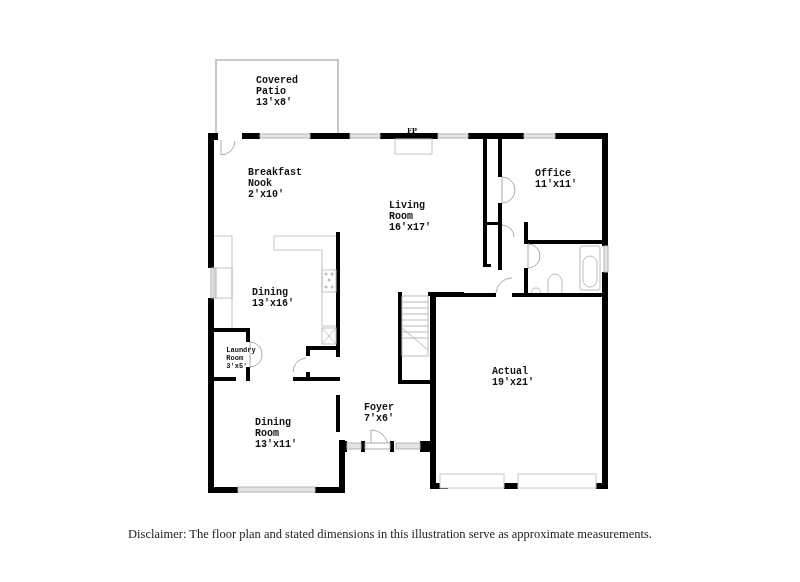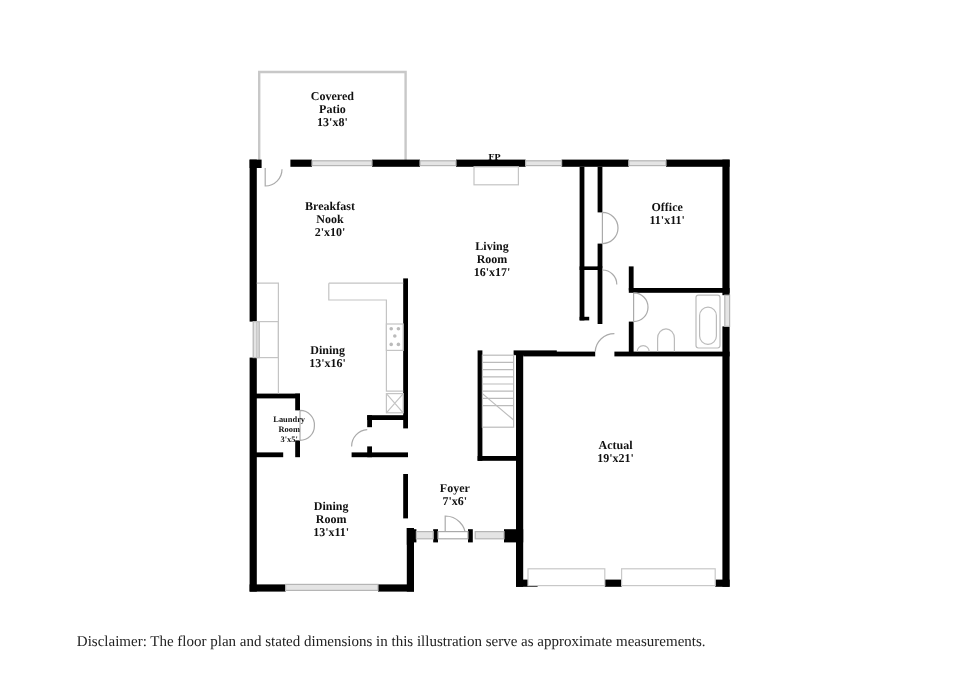--- a/index.html
+++ b/index.html
@@ -1,42 +1,41 @@
 <!DOCTYPE html>
 <html><head>
 <meta charset="utf-8">
 <style>
   html, body { margin: 0; padding: 0; background: #ffffff; }
   body { width: 800px; height: 582px; position: relative; overflow: hidden; }
   #plan { position: absolute; left: 0; top: 0; width: 800px; height: 582px; }
   .room-label {
     position: absolute;
-    font-family: Liberation Serif, serif;
+    font-family: Liberation Mono, monospace;
     font-weight: bold;
     font-size: 10px;
     line-height: 11px;
     color: #111;
-    text-align: center;
     white-space: nowrap;
     transform: translateX(-50%);
   }
   .room-label.small { font-size: 7px; line-height: 8px; }
   .room-label span { display: block; }
   .fp-label {
     position: absolute;
     font-family: "DejaVu Serif", "Liberation Serif", serif;
     font-weight: bold;
     font-size: 7px;
     color: #111;
     transform: translateX(-50%);
   }
   #disclaimer {
     position: absolute;
     left: 0; width: 652px; top: 526px;
-    text-align: center;
+    text-align: right;
     font-family: "Liberation Serif", "DejaVu Serif", serif;
     font-size: 12.5px;
     line-height: 16px;
     color: #222;
   }
   #disclaimer span { display: block; }
 </style>
 </head>
 <body>
 

